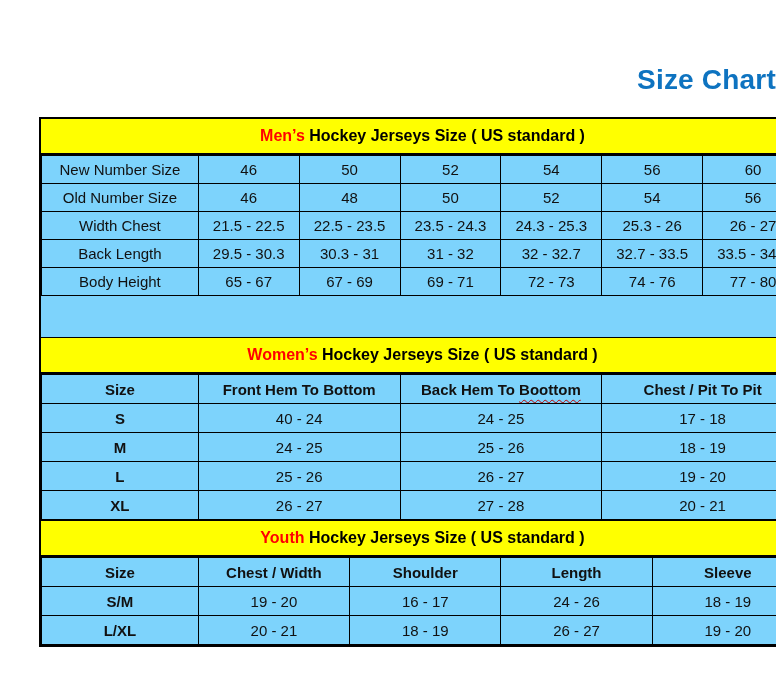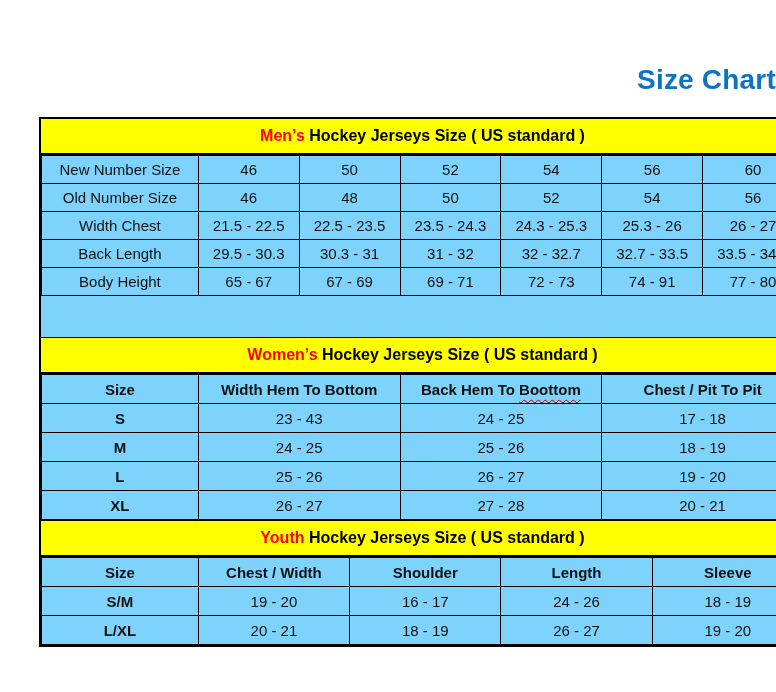--- a/index.html
+++ b/index.html
@@ -112,49 +112,49 @@
       <td>32 - 32.7</td>
       <td>32.7 - 33.5</td>
       <td>33.5 - 34.6</td>
     </tr>
     <tr>
       <td>Body Height</td>
       <td>65 - 67</td>
       <td>67 - 69</td>
       <td>69 - 71</td>
       <td>72 - 73</td>
-      <td>74 - 91</td>
+      <td>74 - 76</td>
       <td>77 - 80</td>
     </tr>
   </tbody>
     </table>
 
   <div class="banner banner-womens">
     <span class="banner-highlight">Women’s</span><span> Hockey Jerseys Size ( US standard )</span>
   </div>
 
   <table class="womens-table">
     <colgroup>
       <col class="col-label">
         <col class="col-data">
         <col class="col-data">
         <col class="col-data">
     </colgroup>
     <tbody>
         <tr>
       <th>Size</th>
-      <th>Width Hem To Bottom</th>
+      <th>Front Hem To Bottom</th>
       <th>
         <span>Back Hem To </span><span class="misspelled">Boottom</span>
       </th>
       <th>Chest / Pit To Pit</th>
     </tr>
     <tr>
       <td class="row-label-bold">S</td>
-      <td>23 - 43</td>
+      <td>40 - 24</td>
       <td>24 - 25</td>
       <td>17 - 18</td>
     </tr>
     <tr>
       <td class="row-label-bold">M</td>
       <td>24 - 25</td>
       <td>25 - 26</td>
       <td>18 - 19</td>
     </tr>
     <tr>

